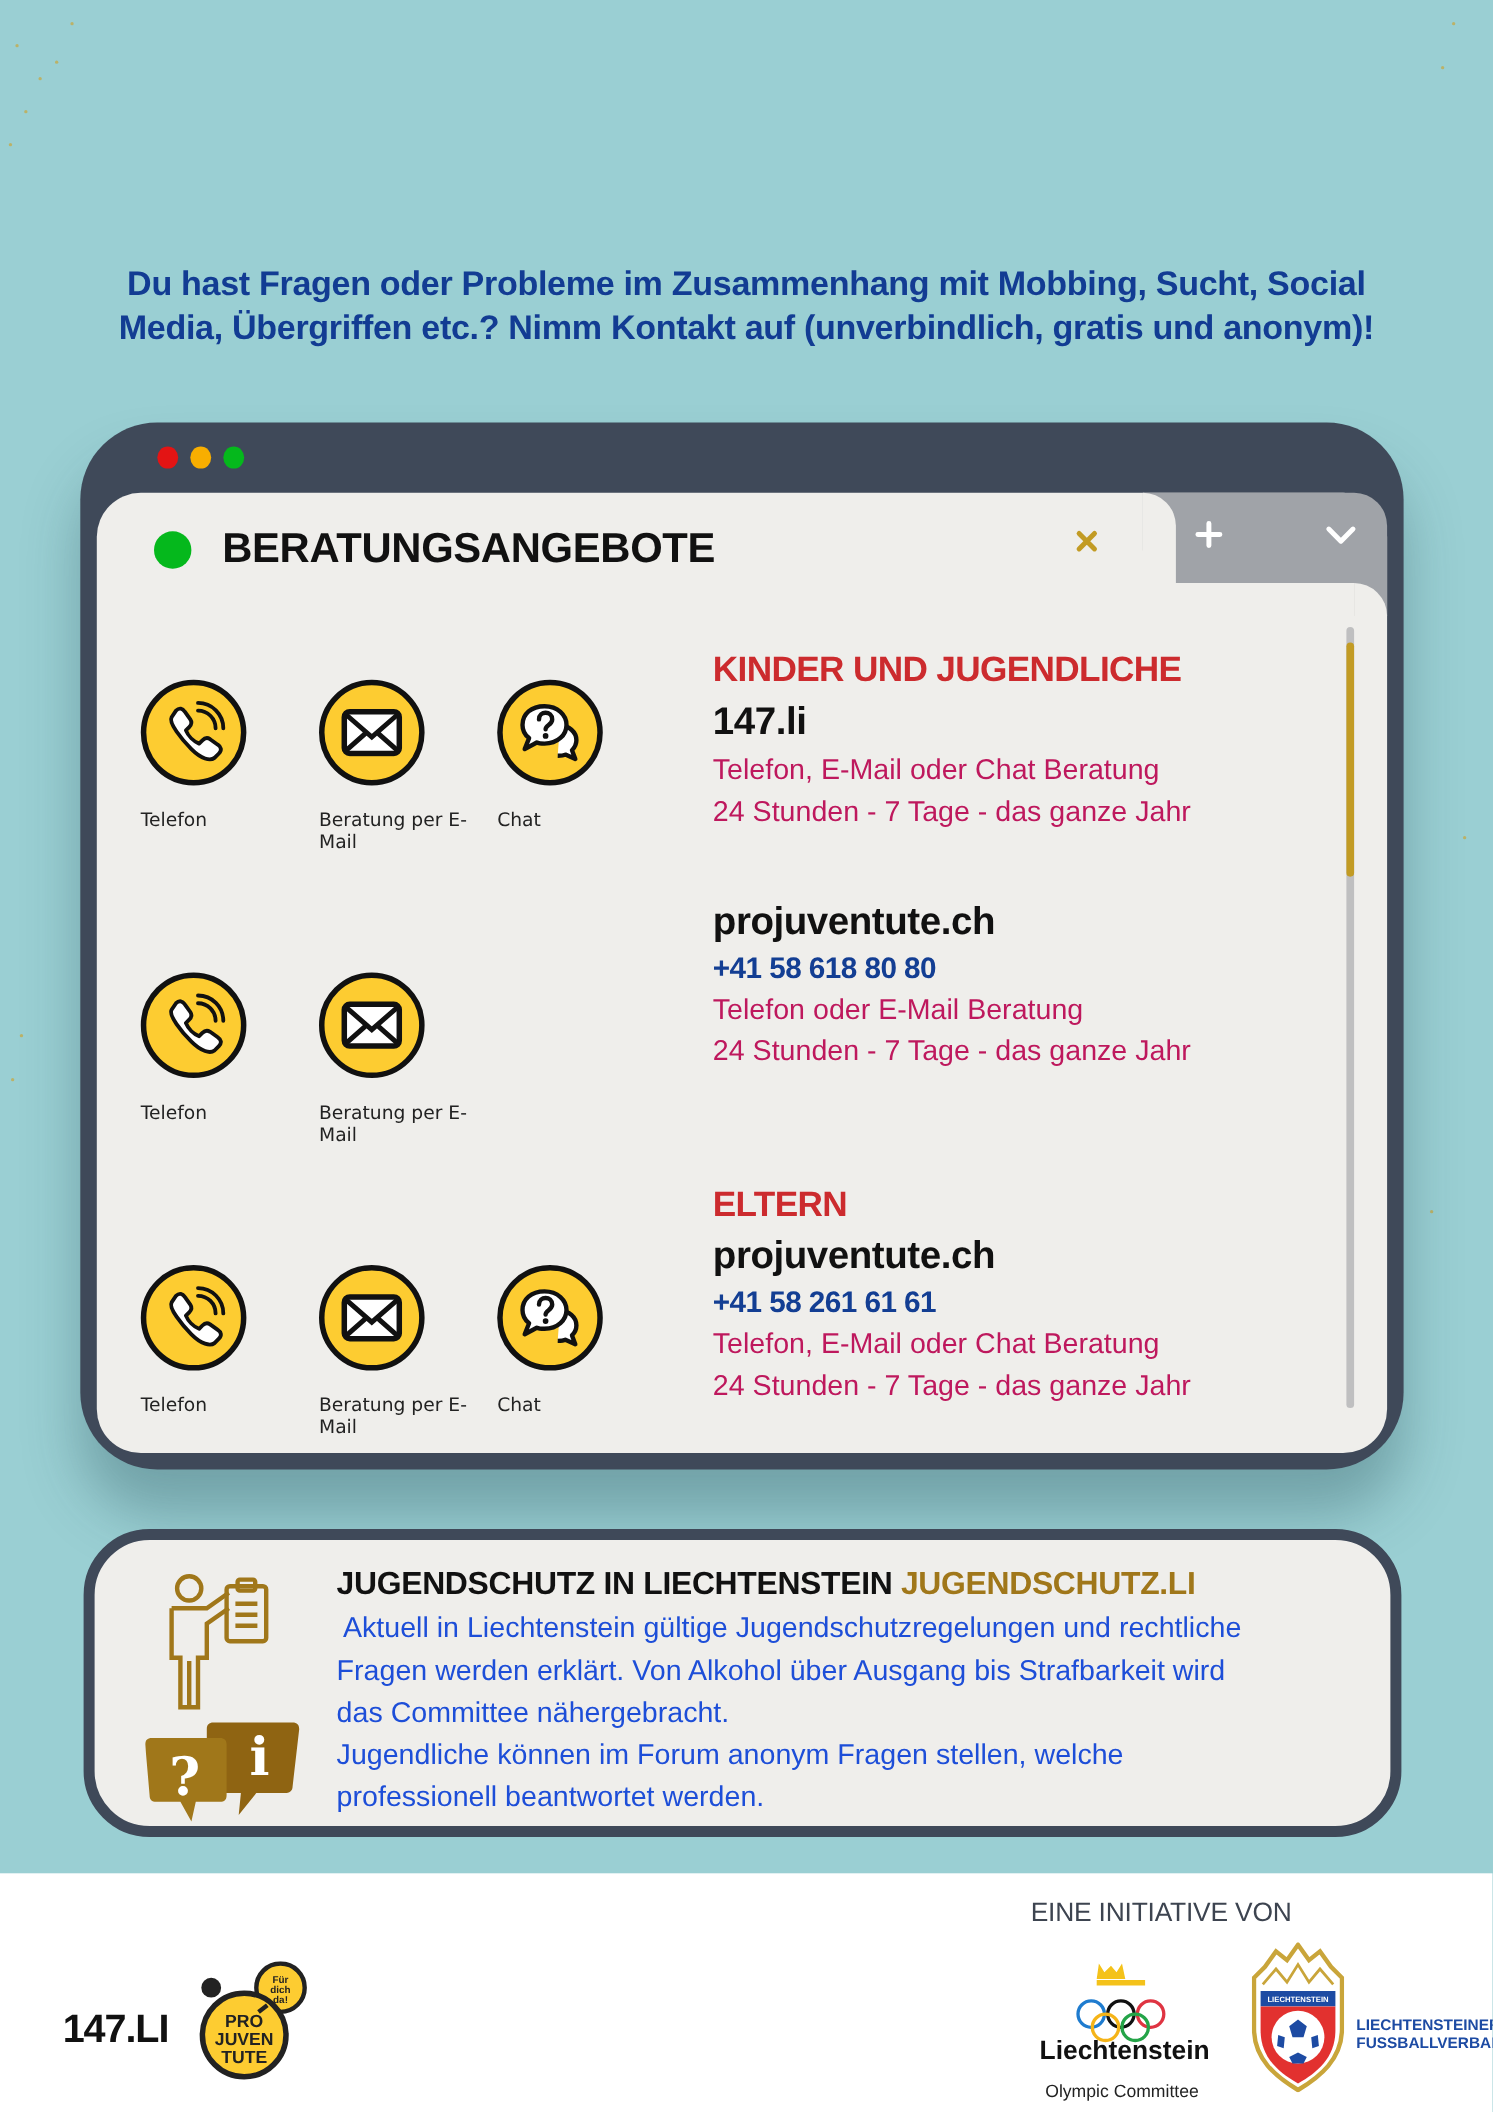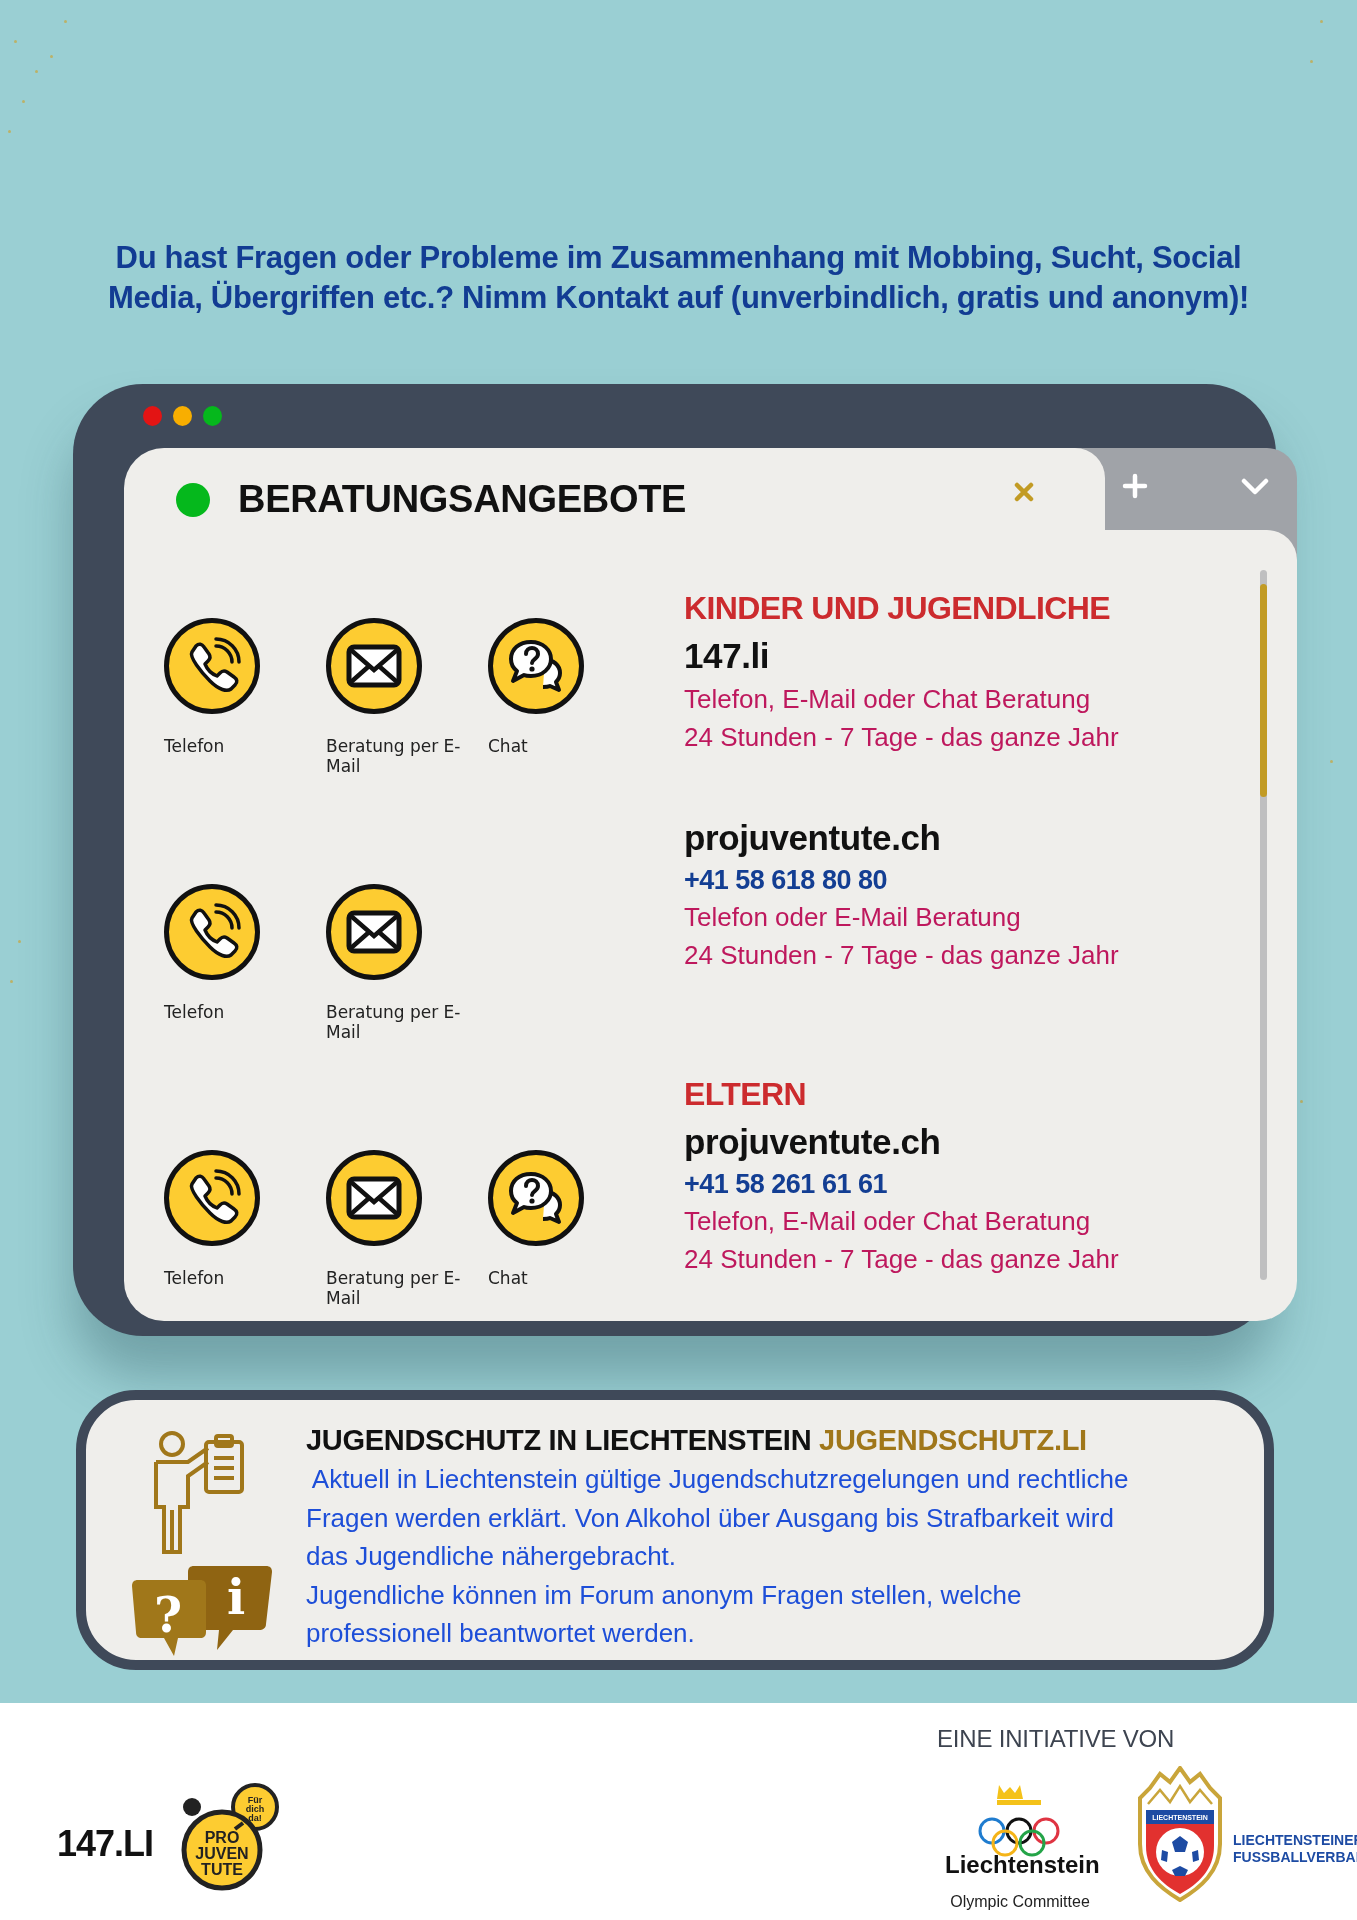--- a/index.html
+++ b/index.html
@@ -27,21 +27,21 @@
   
   .window {
     position: absolute; left: 73px; top: 384px; width: 1203px; height: 952px;
     background: #3f4959; border-radius: 70px;
     box-shadow: 0 40px 50px rgba(40,80,90,.35);
   }
   .dots { position: absolute; left: 70px; top: 22px; display: flex; gap: 11px; }
   .dot { width: 19px; height: 20px; border-radius: 50%; }
   .window-body {
     position: absolute; left: 15px; top: 64px; width: 1173px; height: 873px;
-    background: #efeeeb; border-radius: 40px; margin-left: 36px;
+    background: #efeeeb; border-radius: 40px;
   }
   .tabbar-gray {
     position: absolute; right: 0; top: 0; width: 222px; height: 82px;
     background: #a0a3a8; border-radius: 0 30px 0 30px;
   }
   .tabbar-gray::before {
     content: ""; position: absolute; right: 0; top: 82px; width: 40px; height: 40px;
     background: radial-gradient(circle at 0 100%, transparent 39px, #a0a3a8 40px);
     display: none;
   }
@@ -294,21 +294,21 @@
     </svg>
   </div>
   <div class="js-text">
     <div class="js-title">
       <span>JUGENDSCHUTZ IN LIECHTENSTEIN</span>
       <span class="acc">JUGENDSCHUTZ.LI</span>
     </div>
     <div class="js-body">
       <div style="white-space:pre"> Aktuell in Liechtenstein gültige Jugendschutzregelungen und rechtliche</div>
       <div>Fragen werden erklärt. Von Alkohol über Ausgang bis Strafbarkeit wird</div>
-      <div>das Jugendliche nähergebracht.</div>
+      <div>das Committee nähergebracht.</div>
       <div>Jugendliche können im Forum anonym Fragen stellen, welche</div>
       <div>professionell beantwortet werden.</div>
     </div>
   </div>
 </div>
 
 <div class="footer">
   <div class="logo-147">147.LI</div>
 
   <svg width="110" height="110" viewBox="0 0 110 110" style="position:absolute;left:180px;top:80px">

